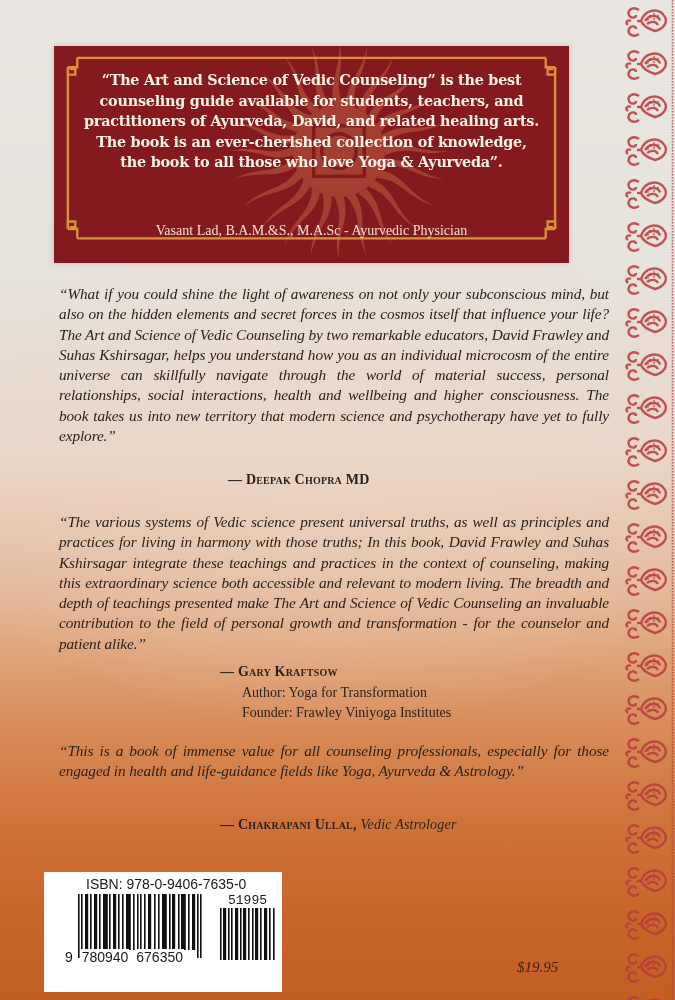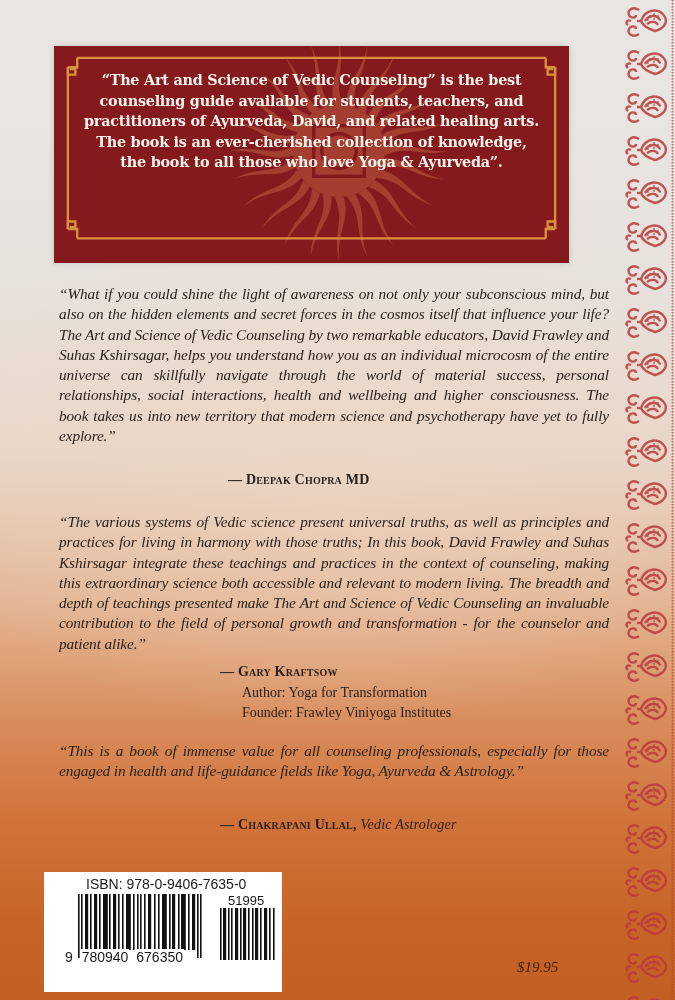--- a/index.html
+++ b/index.html
@@ -75,21 +75,21 @@
       background: #ffffff;
     }
     .isbn-text {
       position: absolute; left: 42px; top: 4px;
       font-family: "Liberation Sans", sans-serif; font-size: 14px; color: #1a1a1a;
     }
     .bars-main { position: absolute; left: 32px; top: 22px; width: 128px; height: 64px; }
     .bars-addon { position: absolute; left: 175px; top: 36px; width: 58px; height: 52px; }
     .addon-num {
       position: absolute; left: 184px; top: 21px;
-      font-family: Liberation Sans, sans-serif; font-size: 13px; color: #1a1a1a;
+      font-family: Liberation Mono, monospace; font-size: 13px; color: #1a1a1a;
     }
     .human-readable {
       position: absolute; left: 20px; top: 77px;
       font-family: "Liberation Sans", sans-serif; font-size: 14px; color: #1a1a1a;
       background: transparent;
     }
     .human-readable span { background:#fff; padding: 0 1px; }
 
     .price {
       position: absolute; left: 517px; top: 959px;
@@ -183,20 +183,21 @@
       <path d="M513 195 V185 H523 M523 185 V177 H515 V183 H521"></path>
     </g>
   </svg>
   <div class="panel-quote">
     <div>“The Art and Science of Vedic Counseling” is the best</div>
     <div>counseling guide available for students, teachers, and</div>
     <div>practitioners of Ayurveda, David, and related healing arts.</div>
     <div>The book is an ever-cherished collection of knowledge,</div>
     <div>the book to all those who love Yoga &amp; Ayurveda”.</div>
   </div>
+  <div class="panel-attrib">Vasant Lad, B.A.M.&amp;S., M.A.Sc - Ayurvedic Physician</div>
 </section>
 
 <p class="quote" style="top:284px;">“What if you could shine the light of awareness on not only your subconscious mind, but also on the hidden elements and secret forces in the cosmos itself that influence your life?  The Art and Science of Vedic Counseling by two remarkable educators, David Frawley and Suhas Kshirsagar, helps you understand how you as an individual microcosm of the entire universe can skillfully navigate through the world of material success, personal relationships, social interactions, health and wellbeing and higher consciousness.  The book takes us into new territory that modern science and psychotherapy have yet to fully explore.”</p>
 <div class="attrib" style="left:228px; top:472px;">— Deepak Chopra MD</div>
 
 <p class="quote" style="top:512px;">“The various systems of Vedic science present universal truths, as well as principles and practices for living in harmony with those truths; In this book, David Frawley and Suhas Kshirsagar integrate these teachings and practices in the context of counseling, making this extraordinary science both accessible and relevant to modern living. The breadth and depth of teachings presented make The Art and Science of Vedic Counseling an invaluable contribution to the field of personal growth and transformation - for the counselor and patient alike.”</p>
 <div class="attrib" style="left:220px; top:664px;">— Gary Kraftsow</div>
 <div class="sub" style="left:242px; top:683px;">Author: Yoga for Transformation</div>
 <div class="sub" style="left:242px; top:703px;">Founder: Frawley Viniyoga Institutes</div>
 

